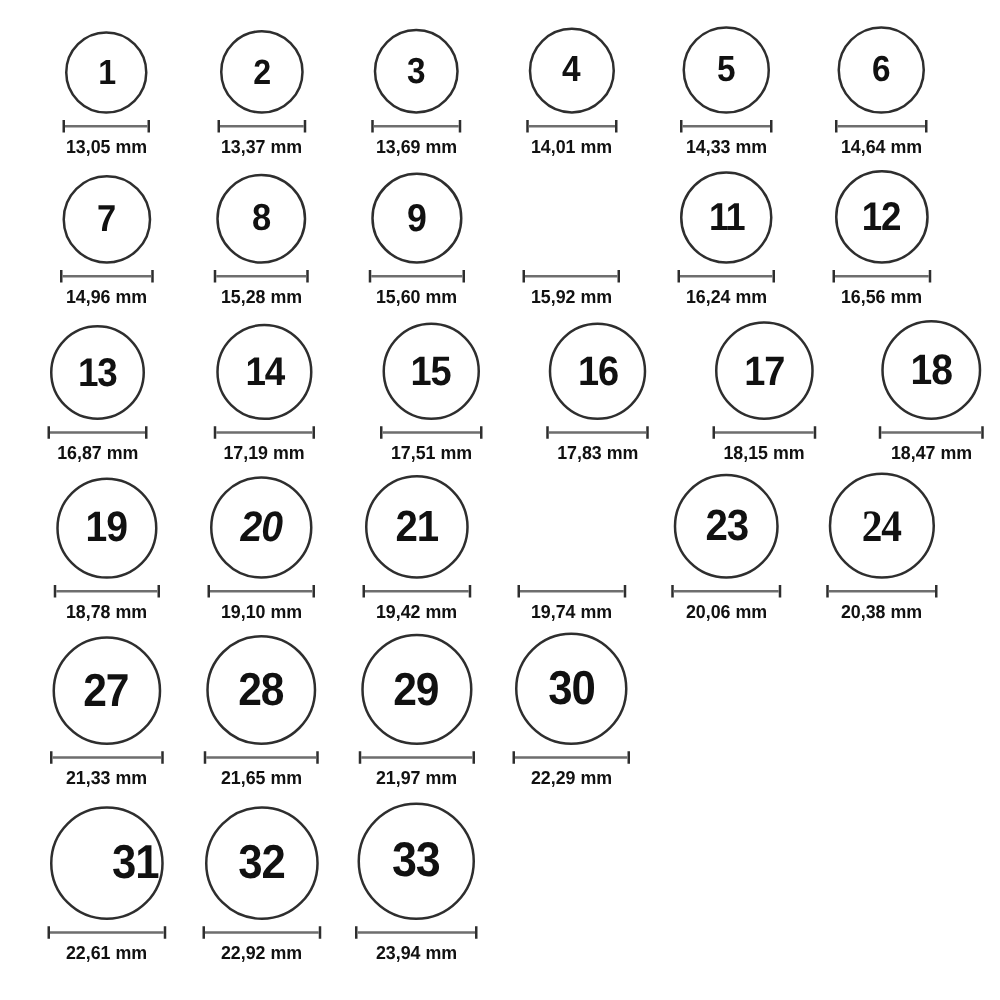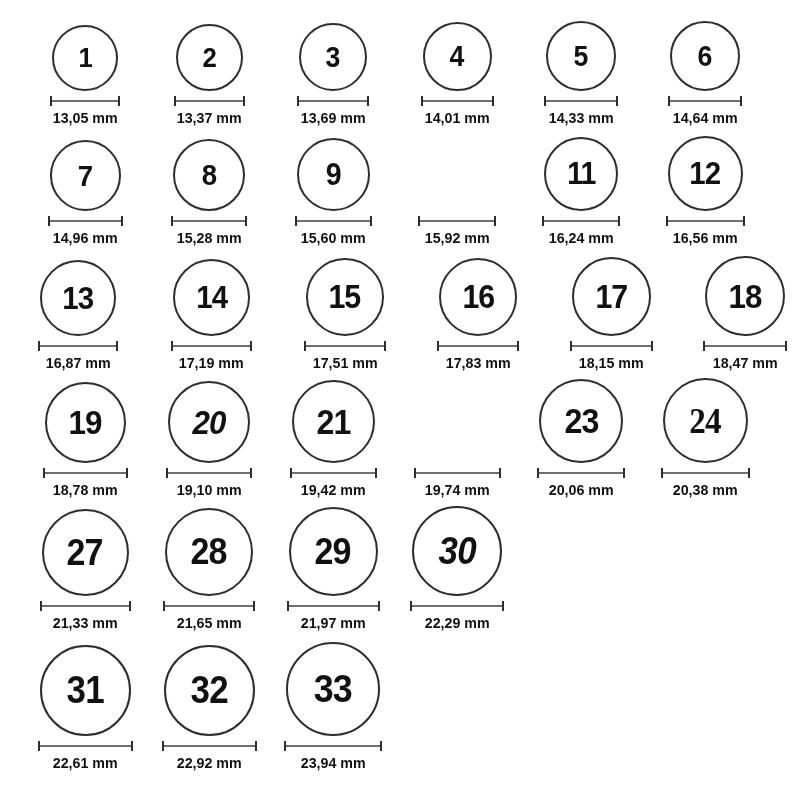--- a/index.html
+++ b/index.html
@@ -342,32 +342,32 @@
     <div class="circle" style="width: 89px; height: 89px;">
       <span class="num" style="font-size: 37px;">29</span>
     </div>
     <div class="measure" style="width: 93px;">
       <div class="measure-bar"></div>
     </div>
     <div class="size-label">21,97 mm</div>
   </div>
 
   <div class="cell">
-    <div class="circle" style="width: 90px; height: 90px; font-style: italic;">
+    <div class="circle" style="width: 90px; height: 90px;">
       <span class="num" style="font-size: 38px;">30</span>
     </div>
     <div class="measure" style="width: 94px;">
       <div class="measure-bar"></div>
     </div>
     <div class="size-label">22,29 mm</div>
   </div>
 </div>
     <div class="row" style="height: 140px;">
   <div class="cell">
-    <div class="circle" style="width: 91px; height: 91px;">
+    <div class="circle" style="width: 91px; height: 91px; justify-content: flex-end;">
       <span class="num" style="font-size: 38px;">31</span>
     </div>
     <div class="measure" style="width: 95px;">
       <div class="measure-bar"></div>
     </div>
     <div class="size-label">22,61 mm</div>
   </div>
 
   <div class="cell">
     <div class="circle" style="width: 91px; height: 91px;">

